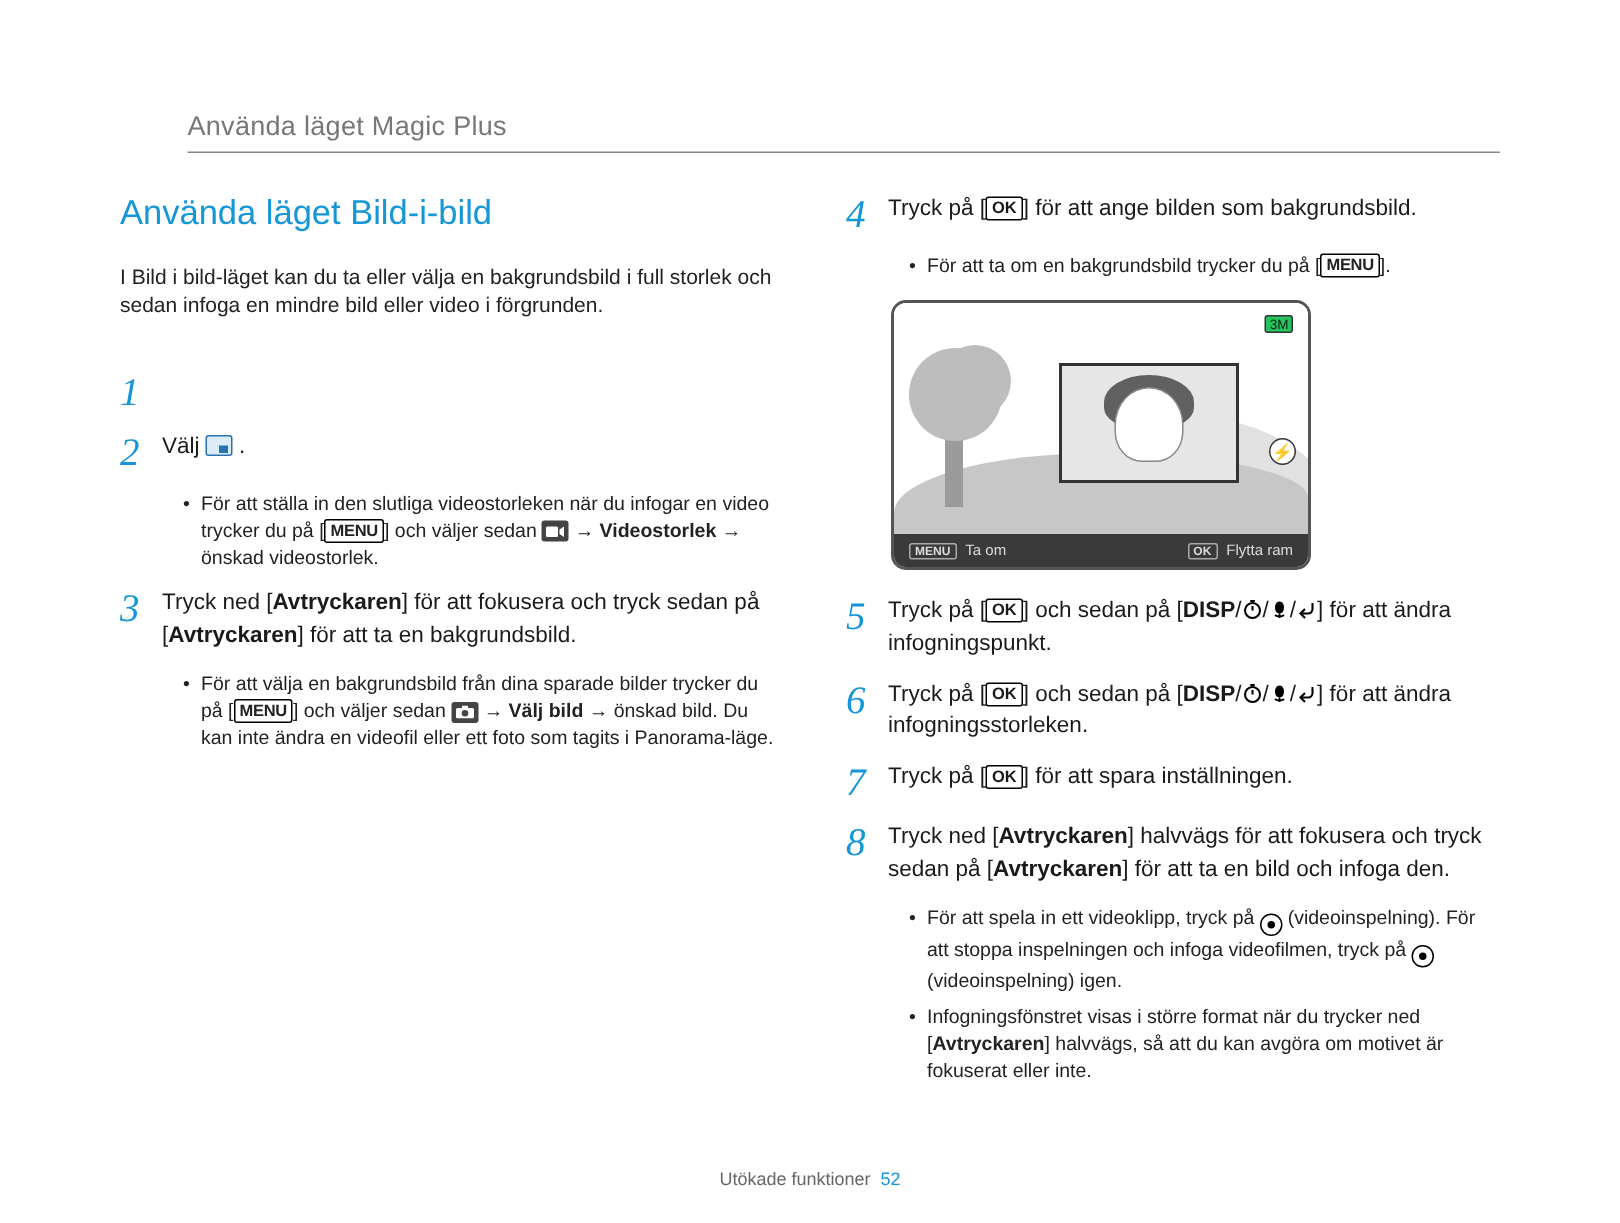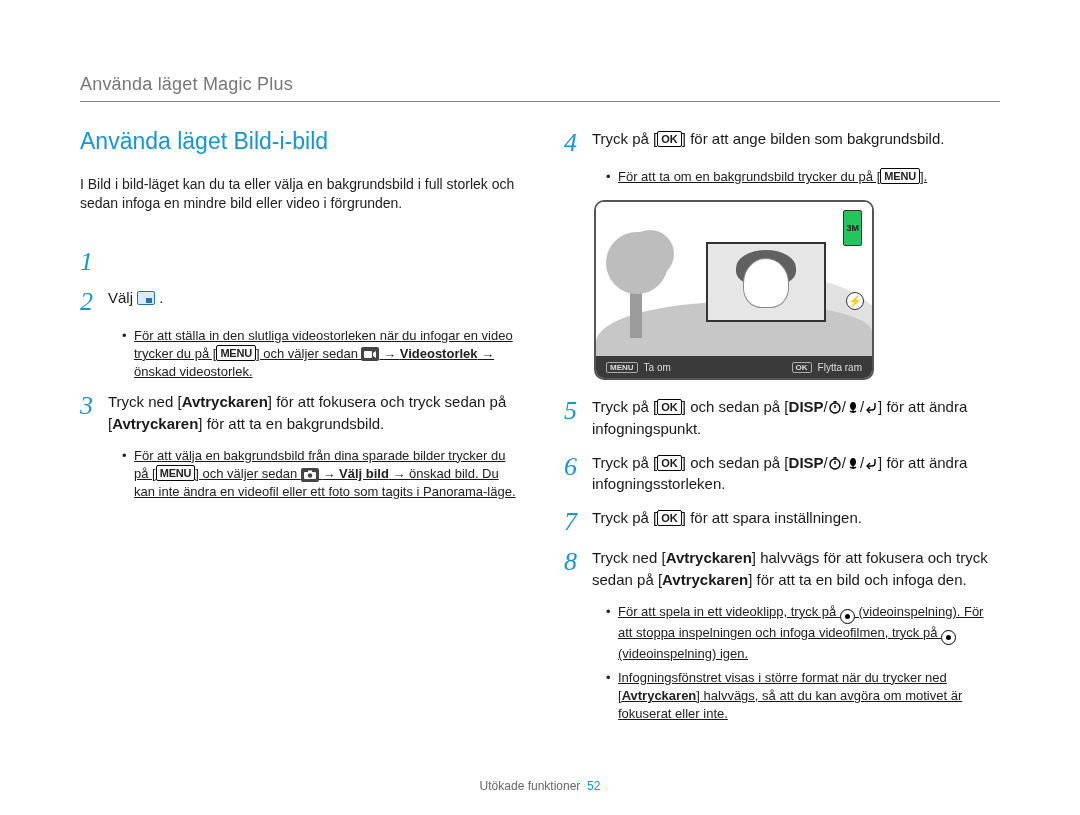--- a/index.html
+++ b/index.html
@@ -15,20 +15,21 @@
     padding: 74px 80px 0 80px;
   }
   .breadcrumb {
     font-size: 18px;
     font-weight: 300;
     color: #777;
     border-bottom: 1px solid #888;
     padding-bottom: 6px;
     margin-bottom: 26px;
     letter-spacing: 0.2px;
+    margin-left: 45px;
   }
   .columns {
     display: flex;
     gap: 48px;
   }
   .col {
     flex: 1 1 0;
     min-width: 0;
   }
   h2.section-title {
@@ -61,21 +62,20 @@
   .step-body {
     font-size: 15px;
     line-height: 1.45;
     flex: 1;
   }
   ul.sub {
     list-style: none;
     padding-left: 42px;
     margin-top: 4px;
     margin-bottom: 10px;
-    text-decoration: underline;
   }
   ul.sub li {
     font-size: 13px;
     line-height: 1.4;
     color: #222;
     position: relative;
     padding-left: 12px;
     margin-bottom: 6px;
   }
   ul.sub li::before {
@@ -174,21 +174,21 @@
     background:#fff; border-radius:50% 50% 40% 40%;
     border:1px solid #888;
   }
   .screenshot .inset .hair{
     position:absolute; left:28px; top:6px; width:60px; height:36px;
     background:#606060; border-radius:50% 50% 40% 40%;
   }
   .screenshot .topright-badge{
     position:absolute; right:10px; top:8px;
     font-size:9px; border:1px solid #333; border-radius:2px;
-    padding:12px 2px; background:#22c55e; font-weight:700;
+    padding:0 2px; background:#22c55e; font-weight:400;
   }
   .screenshot .right-badge{
     position:absolute; right:8px; top:90px;
     width:18px; height:18px; border:1.5px solid #333; border-radius:50%;
     display:flex; align-items:center; justify-content:center;
     font-size:11px; font-weight:700; background:#fff;
   }
   .screenshot .footer{
     position:absolute; left:0; right:0; bottom:0; height:22px;
     background:#3a3a3a; color:#ddd; font-size:10px;

